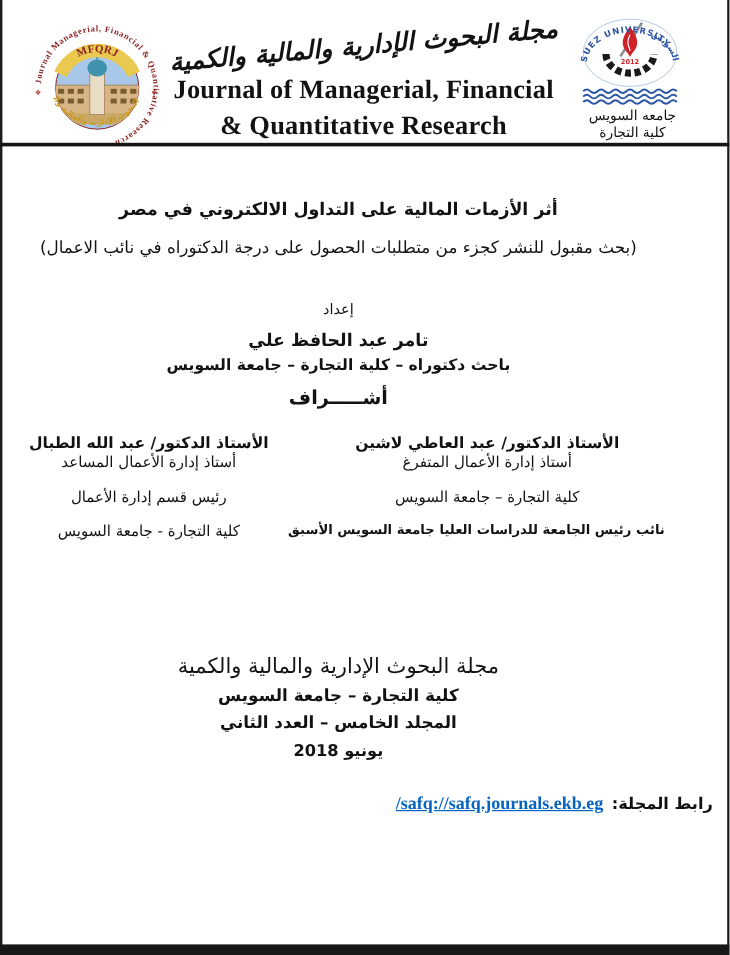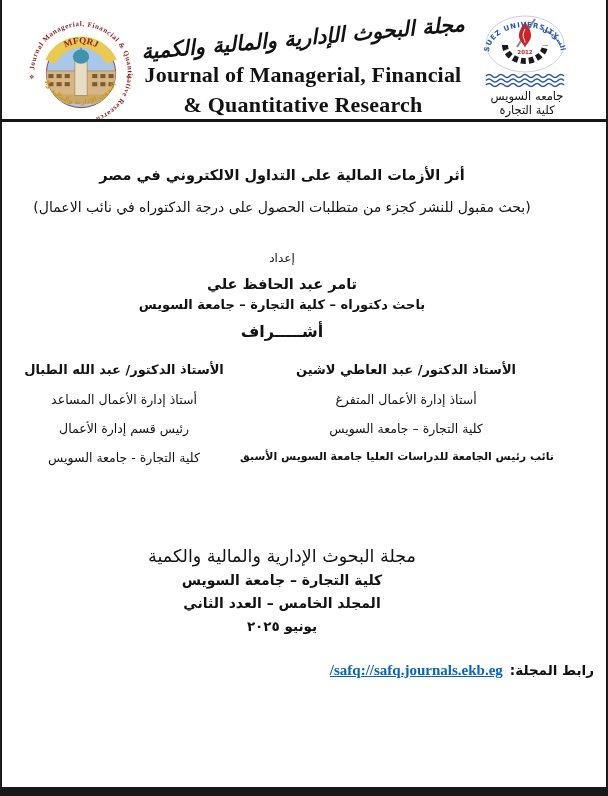--- a/index.html
+++ b/index.html
@@ -30,21 +30,21 @@
   .paper-title{top:167px;font-size:14.5px;font-weight:bold;}
   .accept-note{top:199px;font-size:14px;}
   .prepared{top:251px;font-size:12px;}
   .author-name{top:276px;font-size:14.5px;font-weight:bold;}
   .author-title{top:297px;font-size:13px;font-weight:bold;}
   .sup-label{top:322px;font-size:16px;font-weight:bold;}
 
   .sup-col{position:absolute;top:362px;text-align:center;direction:rtl;}
   .sup-right{left:258px;width:296px;}
   .sup-left{left:2px;width:244px;}
-  .sup-name{font-size:13px;font-weight:bold;margin-bottom:15px;white-space:nowrap;}
+  .sup-name{font-size:13px;font-weight:bold;white-space:nowrap;}
   .sup-line{font-size:12.5px;margin-bottom:14px;white-space:nowrap;}
   .sup-line.bold{font-weight:bold;font-size:11px;}
 
   .journal-block{top:546px;}
   .j-name{font-size:17.5px;margin-bottom:6px;}
   .j-line{font-size:14px;font-weight:bold;margin-bottom:7px;}
   .j-date{font-size:13.5px;font-weight:bold;}
 
   .link-row{
     position:absolute;top:662px;right:14px;direction:rtl;
@@ -165,21 +165,21 @@
     <div class="sup-name">الأستاذ الدكتور/ عبد الله الطبال</div>
     <div class="sup-line">أستاذ إدارة الأعمال المساعد</div>
     <div class="sup-line">رئيس قسم إدارة الأعمال</div>
     <div class="sup-line">كلية التجارة - جامعة السويس</div>
   </div>
 
   <div class="ctr journal-block">
     <div class="j-name">مجلة البحوث الإدارية والمالية والكمية</div>
     <div class="j-line">كلية التجارة – جامعة السويس</div>
     <div class="j-line">المجلد الخامس – العدد الثاني</div>
-    <div class="j-date">يونيو ٢٠٢٥</div>
+    <div class="j-date">يونيو 2018</div>
   </div>
 
   <div class="link-row">
     <span class="link-label">رابط المجلة:</span>
     <a class="link-url" href="#">/safq://safq.journals.ekb.eg</a>
   </div>
 
 </div>
 
 </body></html>

